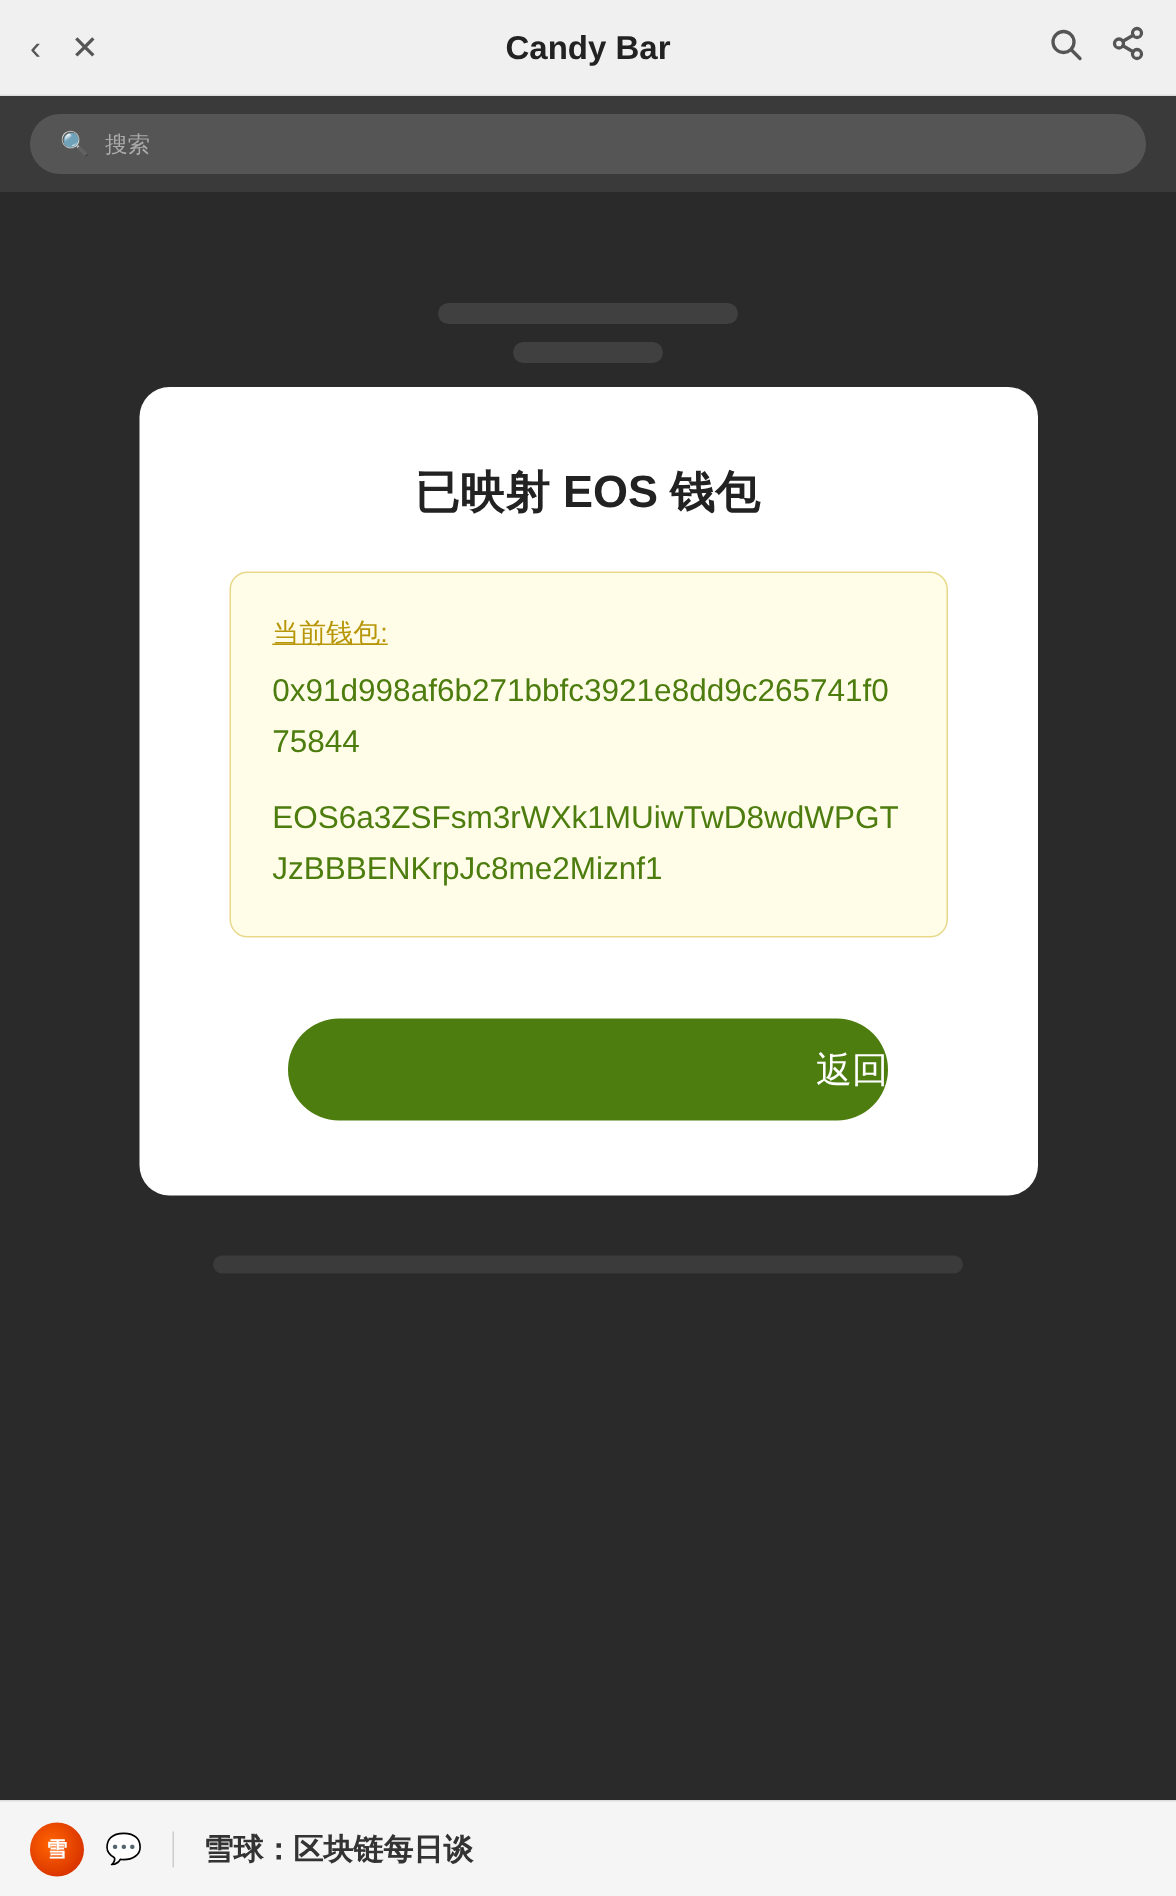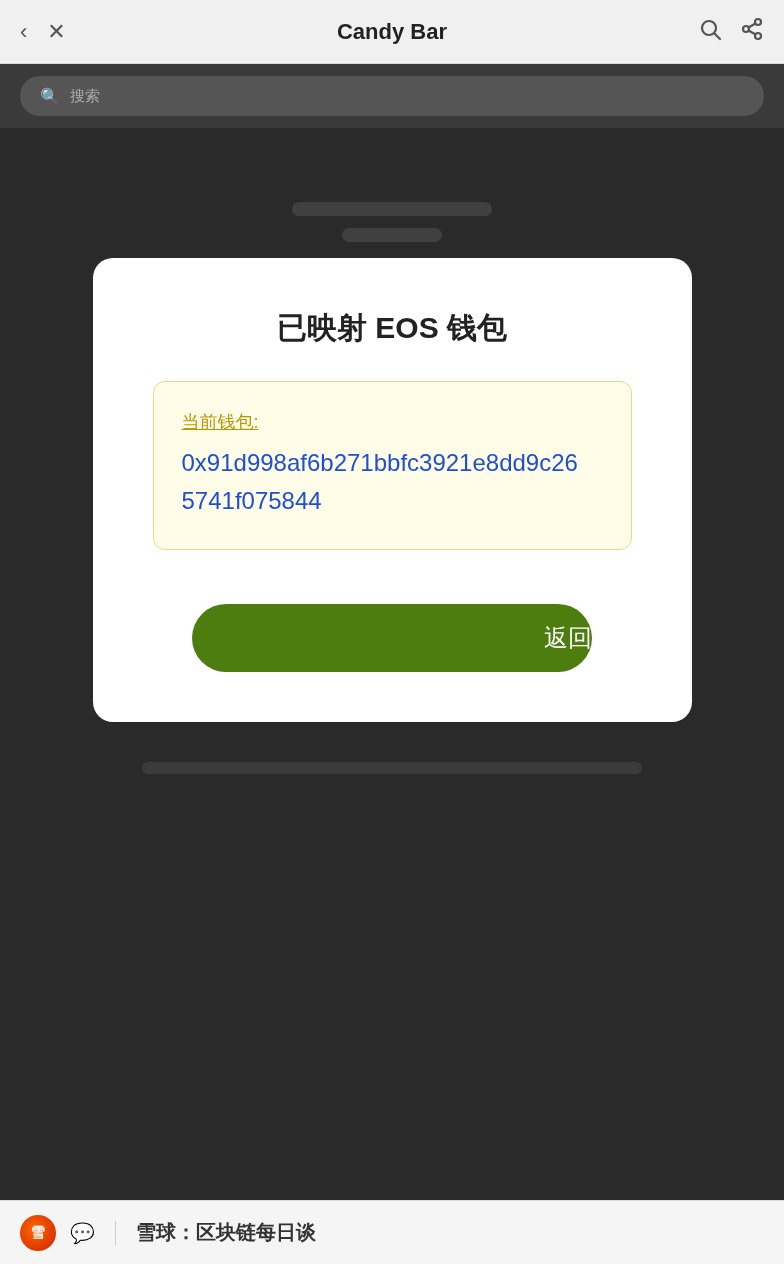--- a/index.html
+++ b/index.html
@@ -108,34 +108,34 @@
     }
 
     
     .info-box {
       width: 100%;
       background: #fffde7;
       border: 1.5px solid #e8d88a;
       border-radius: 12px;
       padding: 28px 28px;
       display: flex;
-      flex-direction: row;
+      flex-direction: column;
       gap: 18px;
     }
 
     .info-label {
       font-size: 18px;
       color: #b8960a;
       text-decoration: underline;
       margin-bottom: 4px;
     }
 
     .info-value {
-      font-size: 24px;
-      color: #1d4ed8;
+      font-size: 21px;
+      color: #4d7c0f;
       word-break: break-all;
       line-height: 1.6;
     }
 
     .info-section {
       display: flex;
       flex-direction: column;
       gap: 6px;
     }
 
@@ -304,20 +304,21 @@
     <h2 class="card-title">已映射 EOS 钱包</h2>
 
     <div class="info-box">
 
       <div class="info-section">
         <span class="info-label">当前钱包:</span>
         <span class="info-value">0x91d998af6b271bbfc3921e8dd9c265741f075844</span>
       </div>
 
       <div class="info-section">
+        <span class="info-value">EOS6a3ZSFsm3rWXk1MUiwTwD8wdWPGTJzBBBENKrpJc8me2Miznf1</span>
       </div>
 
     </div>
 
 
     <div class="return-btn">
       <span class="return-btn-label">返回</span>
     </div>
 
   </div>

